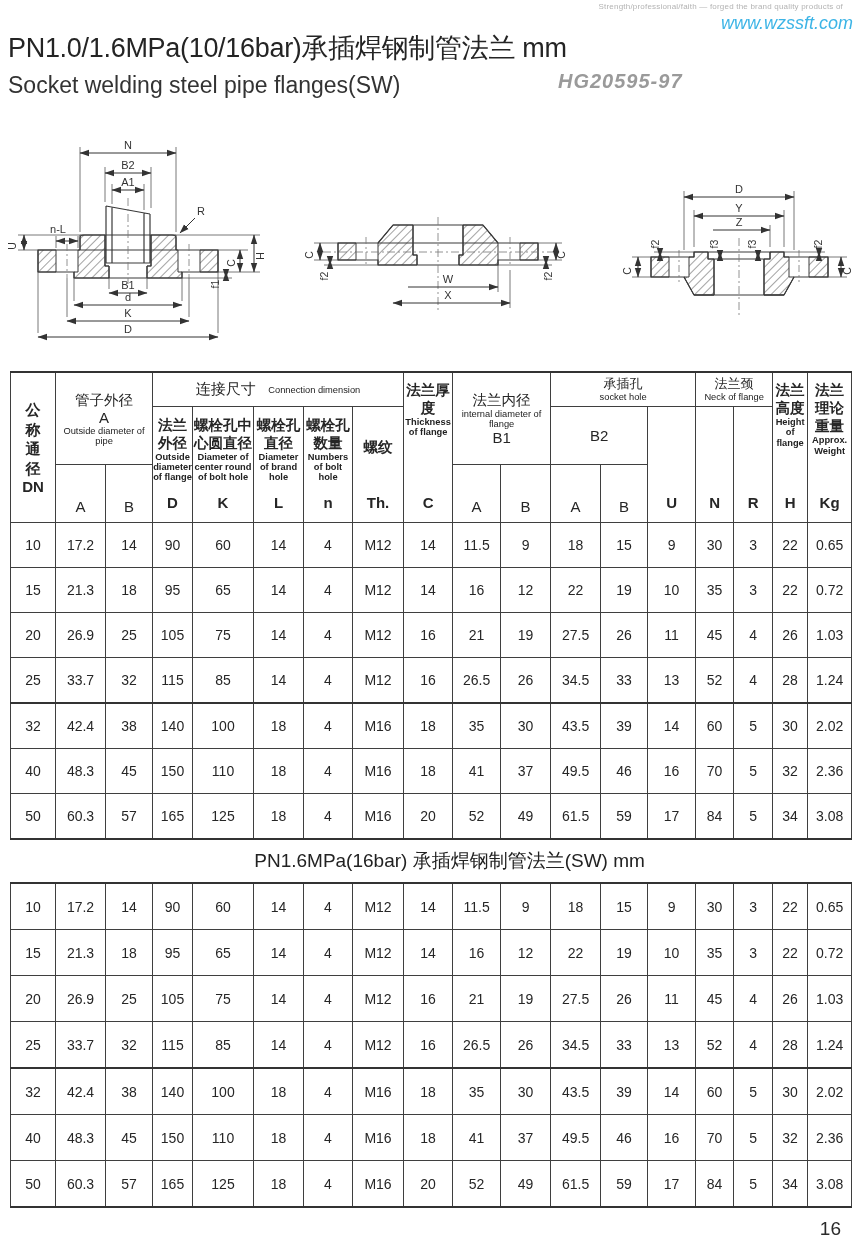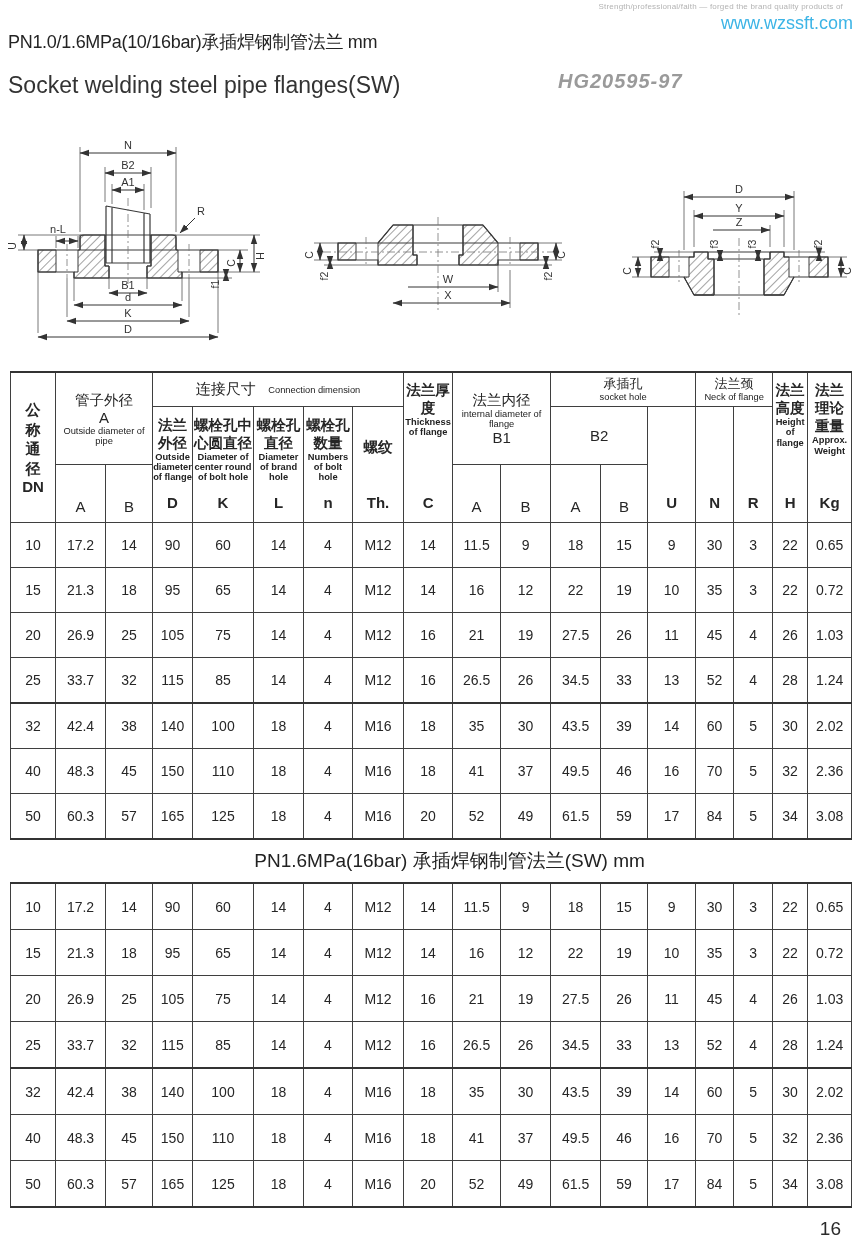--- a/index.html
+++ b/index.html
@@ -1,20 +1,20 @@
 <!DOCTYPE html>
 <html><head>
 <meta charset="utf-8">
 <style>
   html,body{margin:0;padding:0;background:#e8e8e8;}
   .page{position:relative;width:861px;height:1251px;background:#ffffff;
         font-family:"Liberation Sans","DejaVu Sans",sans-serif;color:#2b2b2b;overflow:hidden;}
   .tagline{position:absolute;top:2px;right:18px;font-size:8px;color:#b3b3b3;letter-spacing:.2px;}
-  .website{position:absolute;top:13px;right:8px;font-size:18px;color:#3cb4e6;}
-  .title{position:absolute;top:30px;left:8px;font-size:18px;color:#242424;letter-spacing:-.3px;}
+  .website{position:absolute;top:13px;right:8px;font-size:18px;font-style:italic;color:#3cb4e6;}
+  .title{position:absolute;top:30px;left:8px;font-size:27px;color:#242424;letter-spacing:-.3px;}
   .subtitle{position:absolute;top:72px;left:8px;font-size:23px;color:#333;}
   .standard{position:absolute;top:70px;left:558px;font-size:20px;font-weight:bold;font-style:italic;color:#9a9a9a;letter-spacing:1px;}
   .drawings{position:absolute;top:132px;left:8px;width:845px;height:235px;}
   svg text{font-family:"Liberation Sans","DejaVu Sans",sans-serif;font-size:11px;fill:#333;}
   svg .rot{font-size:10.5px;}
   
   table.spec{position:absolute;top:371px;left:10px;width:841px;border-collapse:collapse;table-layout:fixed;
              border-top:2.5px solid #333;border-bottom:2.5px solid #333;}
   .spec th,.spec td{border:1.5px solid #3f3f3f;padding:0;text-align:center;vertical-align:middle;
                     font-weight:normal;color:#262626;overflow:hidden;}

